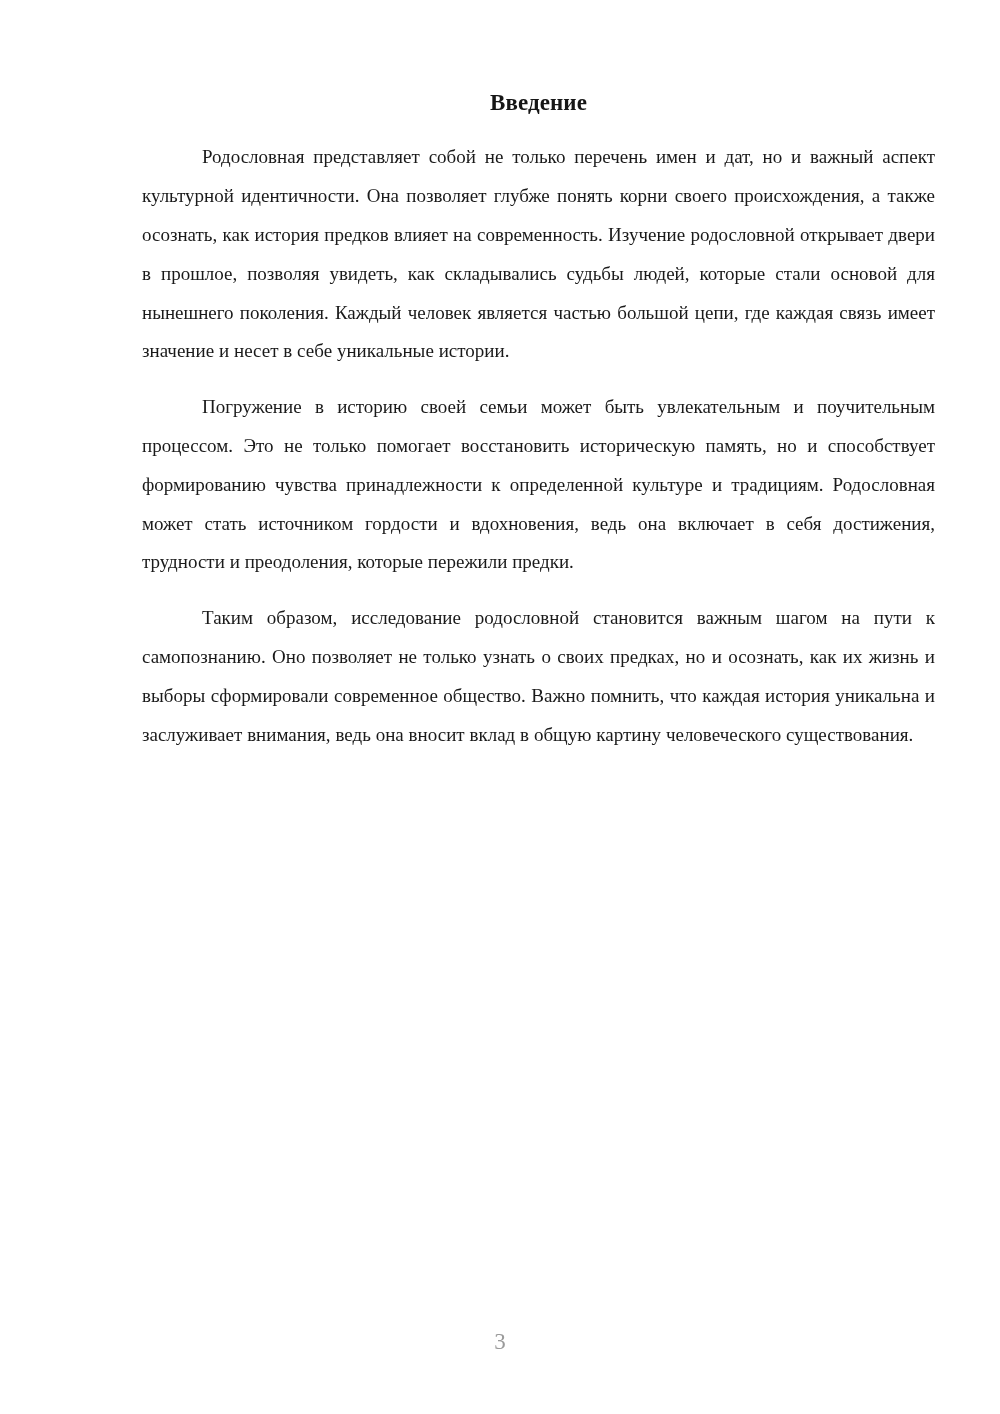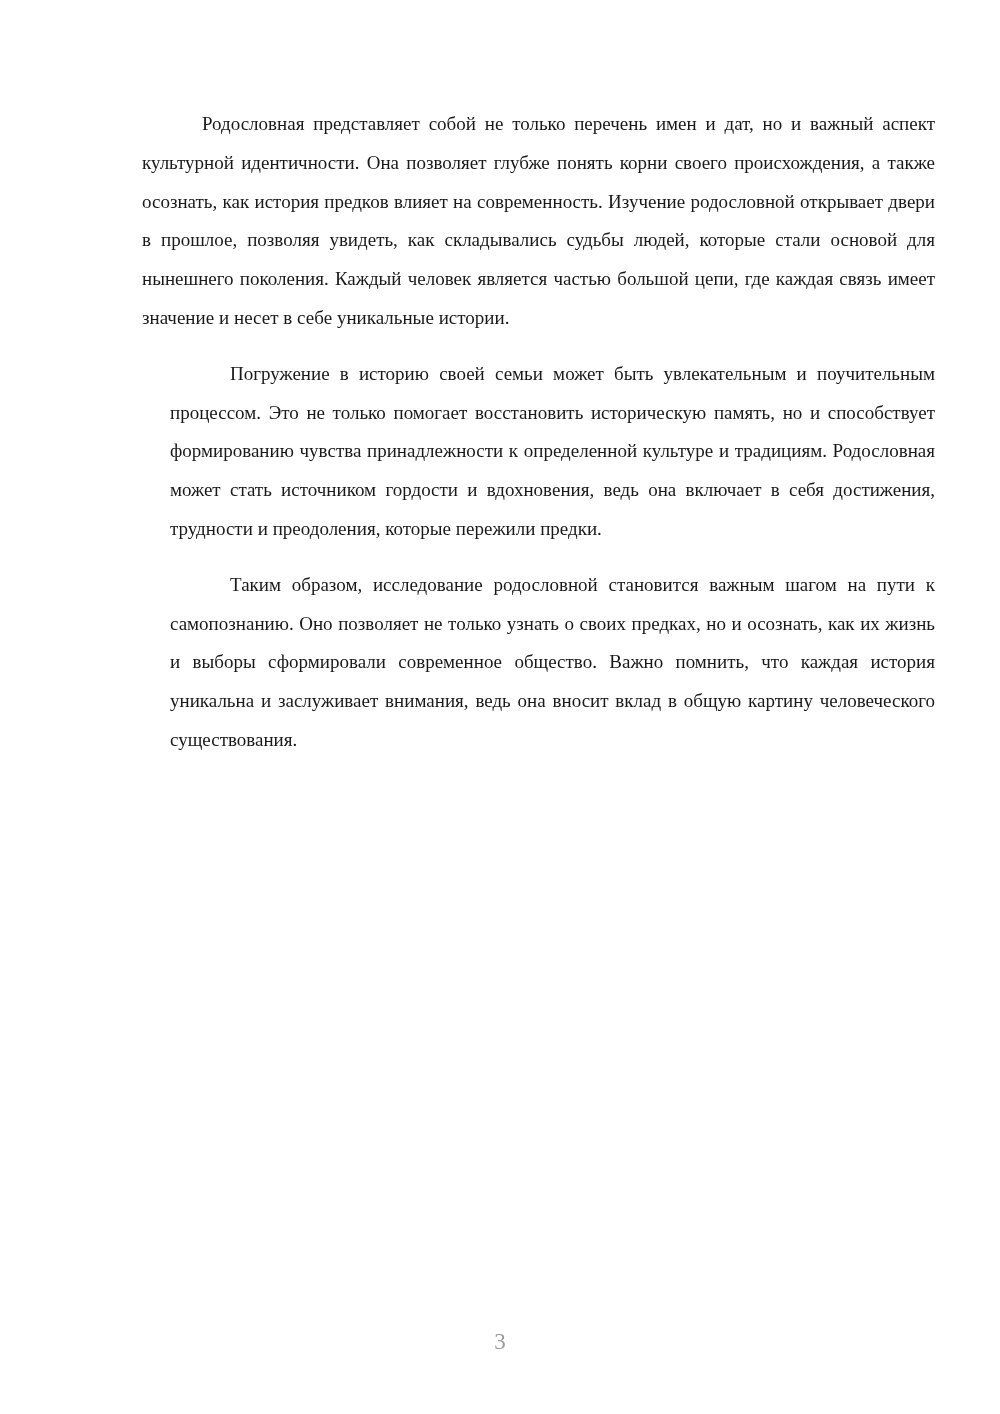--- a/index.html
+++ b/index.html
@@ -54,41 +54,41 @@
     hyphens: none;
     word-spacing: 0.1px;
   }
 
   .para-gap-first {
     margin-top: 19px;
   }
 
   .para-gap {
     margin-top: 17px;
-    margin-left: 28px;
   }
 
   .page-number {
     position: absolute;
     left: 0;
     right: 0;
     top: 1330px;
     text-align: center;
     font-size: 23px;
     line-height: 1;
     color: #9a9a9a;
   }
 </style>
 </head>
 <body>
 
 <div class="page">
 
   <div class="content">
 
+    <h1 class="doc-title">Введение</h1>
 
     <p class="body-text para-gap-first">Родословная представляет собой не только перечень имен и дат, но и важный аспект культурной идентичности. Она позволяет глубже понять корни своего происхождения, а также осознать, как история предков влияет на современность. Изучение родословной открывает двери в прошлое, позволяя увидеть, как складывались судьбы людей, которые стали основой для нынешнего поколения. Каждый человек является частью большой цепи, где каждая связь имеет значение и несет в себе уникальные истории.</p>
 
     <p class="body-text para-gap">Погружение в историю своей семьи может быть увлекательным и поучительным процессом. Это не только помогает восстановить историческую память, но и способствует формированию чувства принадлежности к определенной культуре и традициям. Родословная может стать источником гордости и вдохновения, ведь она включает в себя достижения, трудности и преодоления, которые пережили предки.</p>
 
     <p class="body-text para-gap">Таким образом, исследование родословной становится важным шагом на пути к самопознанию. Оно позволяет не только узнать о своих предках, но и осознать, как их жизнь и выборы сформировали современное общество. Важно помнить, что каждая история уникальна и заслуживает внимания, ведь она вносит вклад в общую картину человеческого существования.</p>
 
   </div>
 
   <div class="page-number">3</div>

